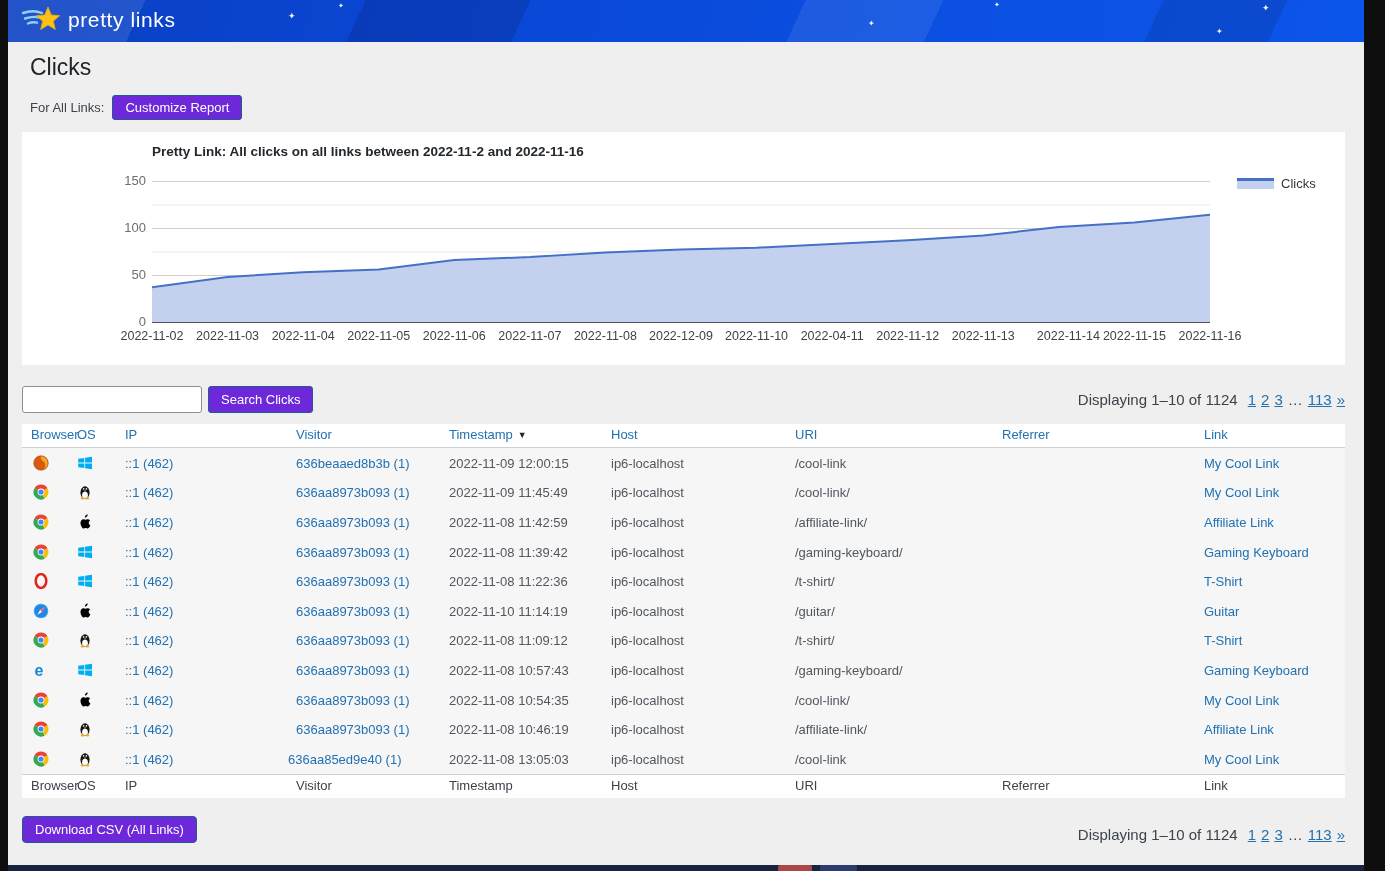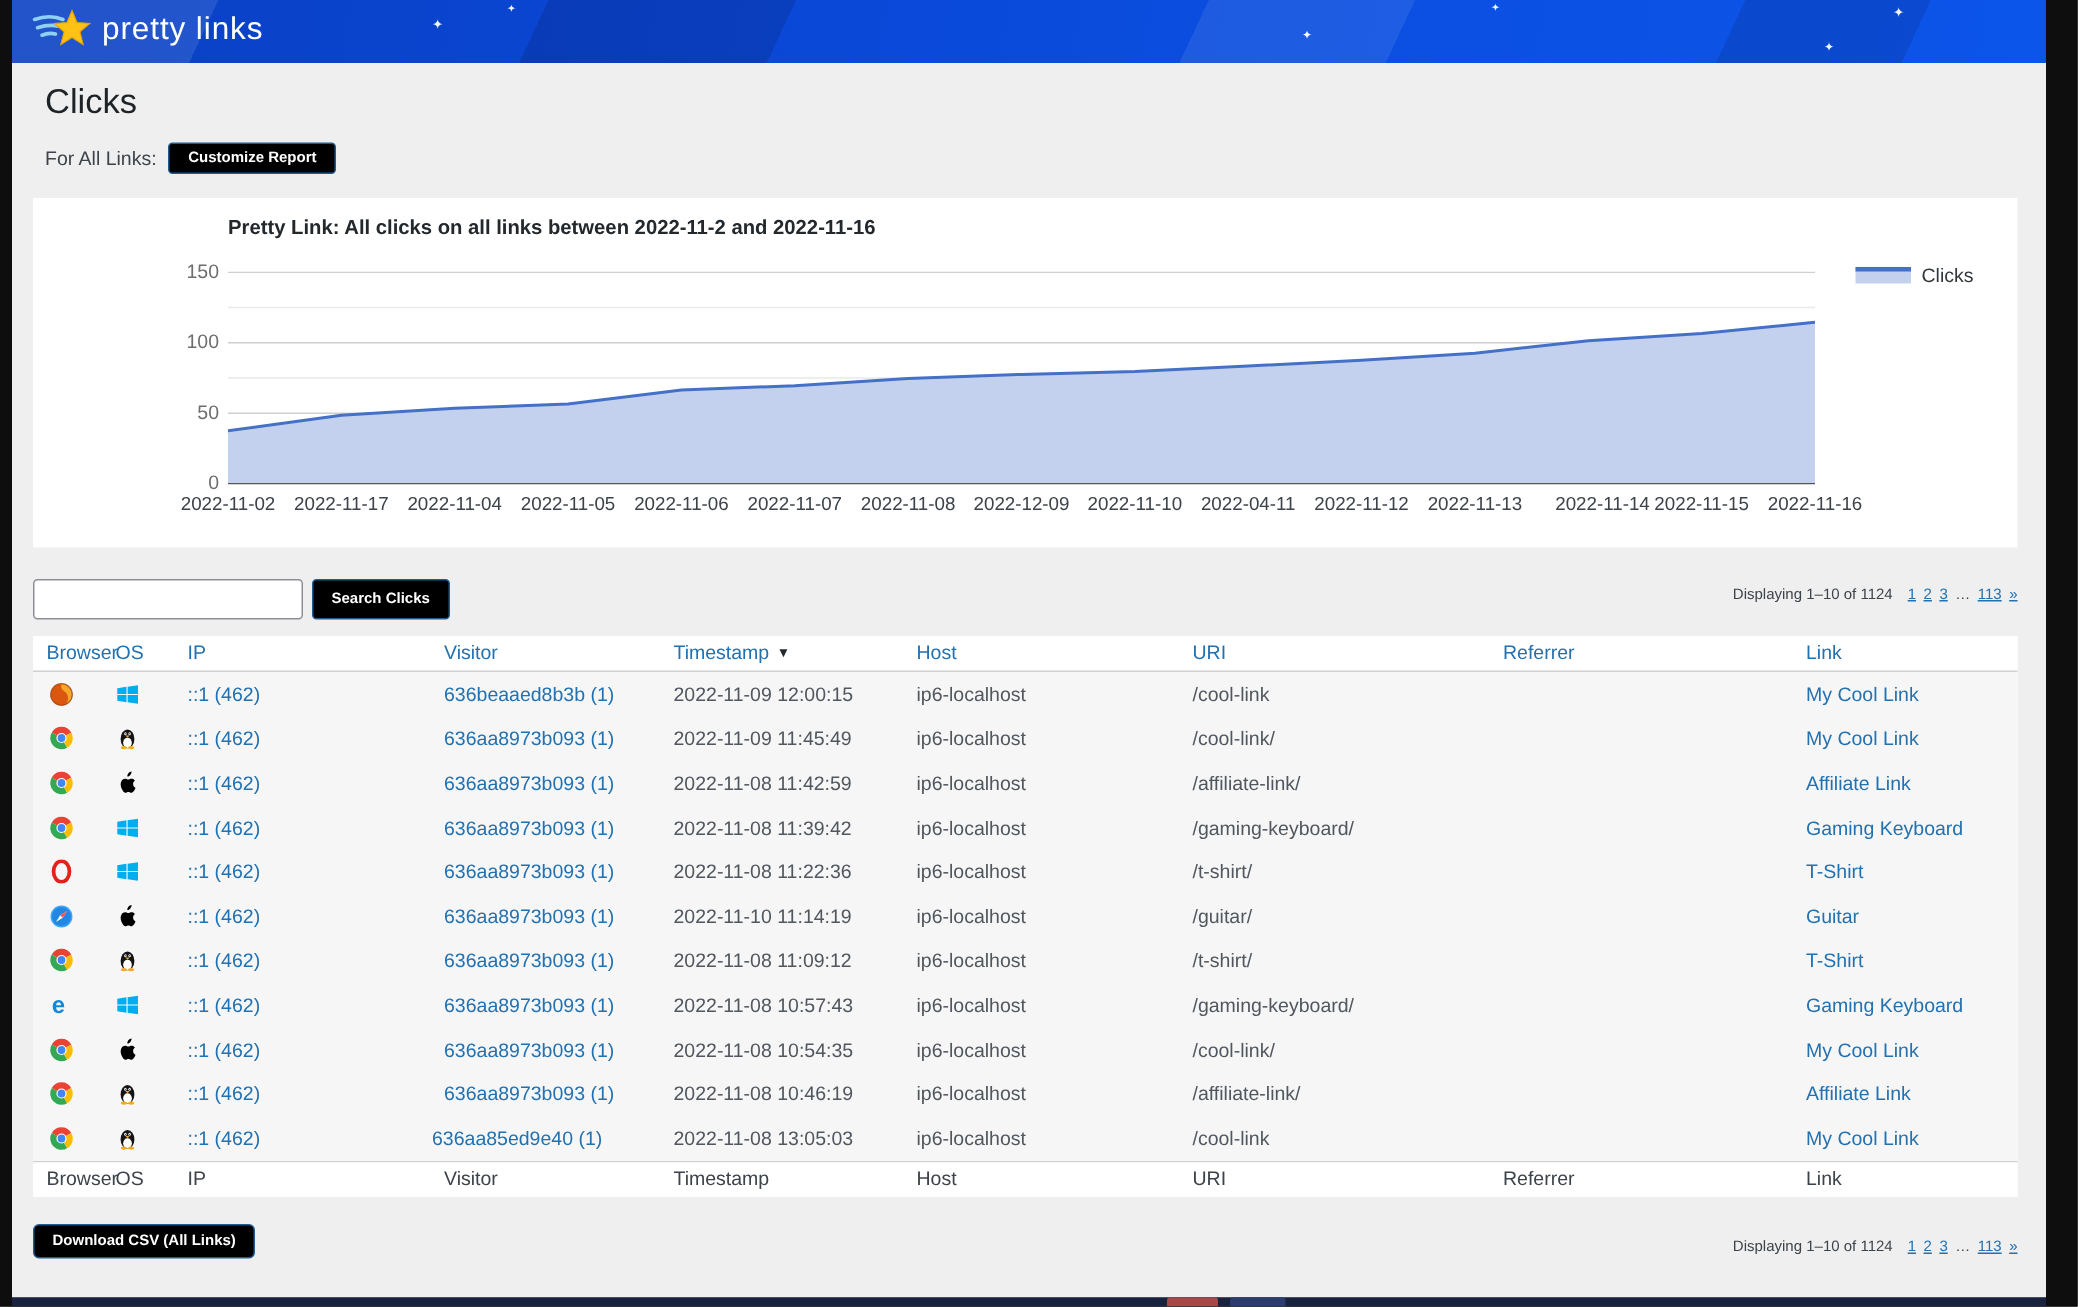--- a/index.html
+++ b/index.html
@@ -16,38 +16,38 @@
       rgba(0,0,30,0.14) 26% 38%, transparent 38% 58%, rgba(255,255,255,0.08) 58% 68%,
       transparent 68% 84%, rgba(0,0,30,0.12) 84% 93%, transparent 93%); }
   .logo { position:absolute; left:12px; top:4px; display:flex; align-items:center; gap:6px; }
   .logo-text { color:#fff; font-size:21px; font-weight:500; letter-spacing:0.6px; }
   .spark { position:absolute; color:rgba(255,255,255,0.95); }
 
   
   .page-title { position:absolute; left:22px; top:54px; font-size:23px; font-weight:400; color:#1d2327; }
   .for-links { position:absolute; left:22px; top:95px; display:flex; align-items:center; gap:8px; }
   .for-links-label { font-size:13px; color:#3c434a; }
-  .btn { background:#000000; border:1px solid #215a8c; color:#fff; border-radius:3px;
-    font-size:10px; padding:4px 12px; cursor:pointer; font-family:inherit;font-weight:bold; }
+  .btn { background:#6d28d9; border:1px solid #215a8c; color:#fff; border-radius:3px;
+    font-size:13px; padding:4px 12px; cursor:pointer; font-family:inherit; }
 
   
   .chart-card { position:absolute; left:14px; top:132px; width:1323px; height:233px; background:#fff; }
   .chart-title { position:absolute; left:130px; top:12px; font-size:13.5px; font-weight:bold; color:#23282d; }
   .ylabel { position:absolute; width:40px; text-align:right; font-size:13px; color:#6e6e6e; }
   .xlabel { position:absolute; width:92px; margin-left:-46px; text-align:center; font-size:12.5px; color:#3c434a; top:197px; }
   #chart-svg { position:absolute; left:130px; top:49px; }
   .legend { position:absolute; left:1215px; top:44px; display:flex; align-items:center; gap:7px; }
   .legend-swatch { width:37px; height:11px; background:#c3d1ee; border-top:3px solid #4471c6; }
   .legend-label { font-size:13px; color:#32373c; }
 
   
   .search-input { position:absolute; left:14px; top:386px; width:180px; height:27px;
     border:1px solid #8c8f94; border-radius:3px; background:#fff; font-size:13px; padding:0 6px; }
   .search-btn { position:absolute; left:200px; top:386px; height:27px; }
-  .pagination { position:absolute; display:flex; align-items:flex-start; gap:5px; font-size:10px; color:#3c434a; }
+  .pagination { position:absolute; display:flex; align-items:flex-start; gap:5px; font-size:15px; color:#3c434a; }
   .pg-top { top:391px; right:19px; }
   .pg-bottom { top:826px; right:19px; }
   .pg-summary { margin-right:5px; }
   .pagination a { color:#2271b1; text-decoration:underline; cursor:pointer; }
   .pg-ellipsis { color:#3c434a; }
 
   
   .table-card { position:absolute; left:14px; top:424px; width:1323px; background:#fff; }
   .thead { position:relative; height:23px; background:#fff; }
   .th { position:absolute; top:3px; font-size:13px; text-decoration:none; }
@@ -116,21 +116,21 @@
           <line x1="0" x2="1058" y1="71" y2="71" stroke="#e9e9e9" stroke-width="1"></line>
           <line x1="0" x2="1058" y1="47.5" y2="47.5" stroke="#cfcfcf" stroke-width="1"></line>
           <line x1="0" x2="1058" y1="24" y2="24" stroke="#e9e9e9" stroke-width="1"></line>
           <line x1="0" x2="1058" y1="0.5" y2="0.5" stroke="#cfcfcf" stroke-width="1"></line>
           <path d="M0 141 L0.0 106.2 L75.6 95.9 L151.1 91.2 L226.7 88.4 L302.3 79.0 L377.9 76.1 L453.4 71.4 L529.0 68.6 L604.6 66.7 L680.1 63.0 L755.7 59.2 L831.3 54.5 L906.9 46.1 L982.4 41.4 L1058.0 33.8 L1058 141 Z" fill="#c3d1ee"></path>
           <polyline points="0.0,106.2 75.6,95.9 151.1,91.2 226.7,88.4 302.3,79.0 377.9,76.1 453.4,71.4 529.0,68.6 604.6,66.7 680.1,63.0 755.7,59.2 831.3,54.5 906.9,46.1 982.4,41.4 1058.0,33.8" fill="none" stroke="#4471c6" stroke-width="2"></polyline>
           <line x1="0" x2="1058" y1="141.5" y2="141.5" stroke="#555" stroke-width="1"></line>
         </svg>
       <div id="x-labels">
           <span class="xlabel" style="left: 130px;">2022-11-02</span>
-          <span class="xlabel" style="left: 205.571px;">2022-11-17</span>
+          <span class="xlabel" style="left: 205.571px;">2022-11-03</span>
           <span class="xlabel" style="left: 281.143px;">2022-11-04</span>
           <span class="xlabel" style="left: 356.714px;">2022-11-05</span>
           <span class="xlabel" style="left: 432.286px;">2022-11-06</span>
           <span class="xlabel" style="left: 507.857px;">2022-11-07</span>
           <span class="xlabel" style="left: 583.429px;">2022-11-08</span>
           <span class="xlabel" style="left: 659px;">2022-12-09</span>
           <span class="xlabel" style="left: 734.571px;">2022-11-10</span>
           <span class="xlabel" style="left: 810.143px;">2022-04-11</span>
           <span class="xlabel" style="left: 885.714px;">2022-11-12</span>
           <span class="xlabel" style="left: 961.286px;">2022-11-13</span>

